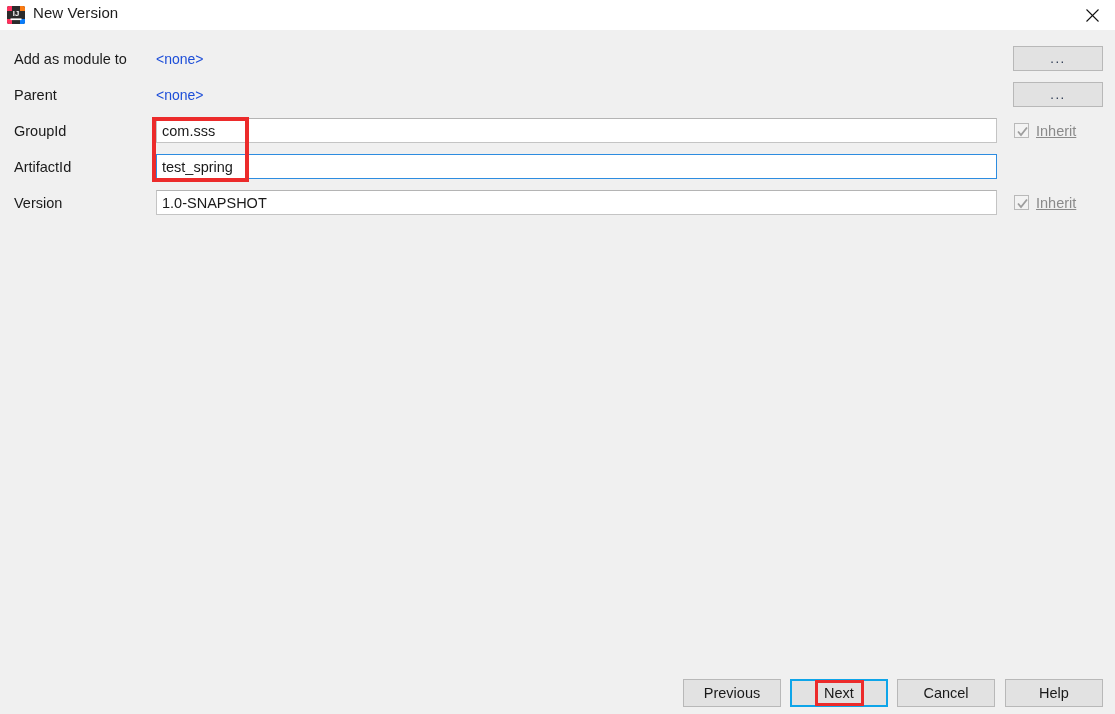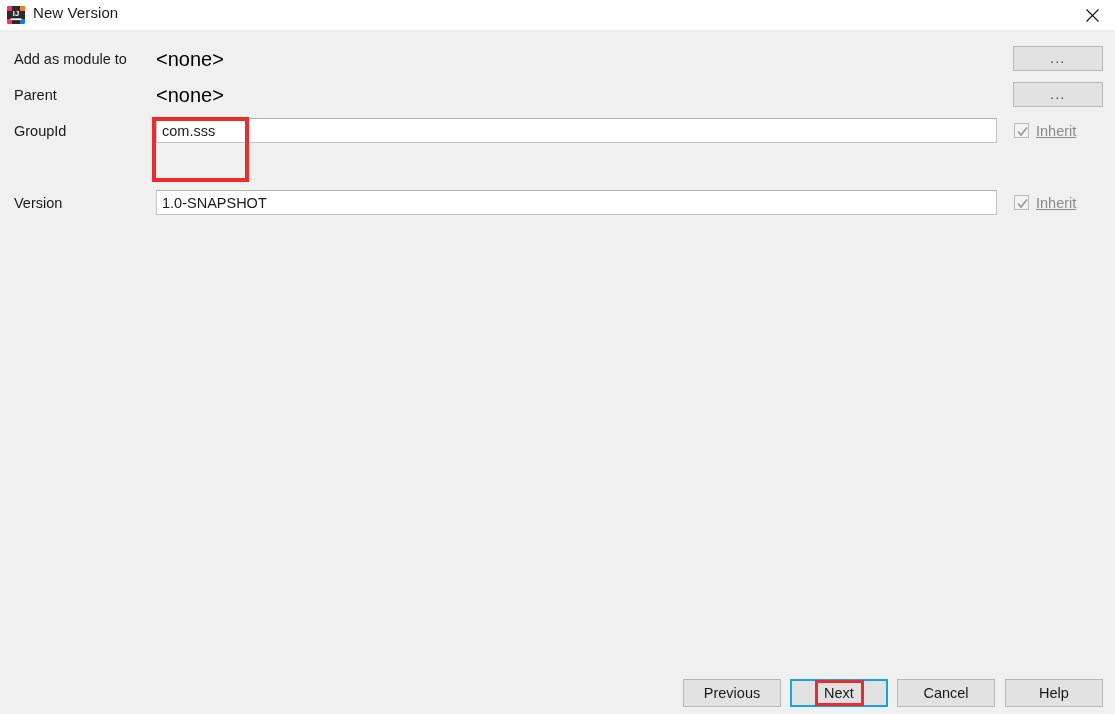--- a/index.html
+++ b/index.html
@@ -73,22 +73,22 @@
     line-height: 26px;
     font-size: 14.5px;
     color: #1a1a1a;
     white-space: nowrap;
   }
   .row-value-static {
     position: absolute;
     left: 156px;
     top: 0;
     line-height: 26px;
-    font-size: 20px;
-    color: #000000;
+    font-size: 14px;
+    color: #1d4ed8;
     white-space: nowrap;
   }
   .textfield {
     position: absolute;
     left: 156px;
     top: 0;
     width: 841px;
     height: 25px;
     box-sizing: border-box;
     background: #ffffff;
@@ -247,20 +247,24 @@
     <div class="inherit-wrap">
       <span class="checkbox">
         <svg width="13" height="13" viewBox="0 0 13 13">
           <polyline points="2,6.5 5,10 11,2.5" fill="none" stroke="#9e9e9e" stroke-width="1.8"></polyline>
         </svg>
       </span>
       <span class="inherit-label">Inherit</span>
     </div>
   </div>
 
+  <div class="row" style="top:124px;">
+    <span class="row-label">ArtifactId</span>
+    <input class="textfield focused" type="text" value="test_spring" style="">
+  </div>
 
   <div class="row" style="top:160px;">
     <span class="row-label">Version</span>
     <input class="textfield" type="text" value="1.0-SNAPSHOT" style="">
     <div class="inherit-wrap">
       <span class="checkbox">
         <svg width="13" height="13" viewBox="0 0 13 13">
           <polyline points="2,6.5 5,10 11,2.5" fill="none" stroke="#9e9e9e" stroke-width="1.8"></polyline>
         </svg>
       </span>

